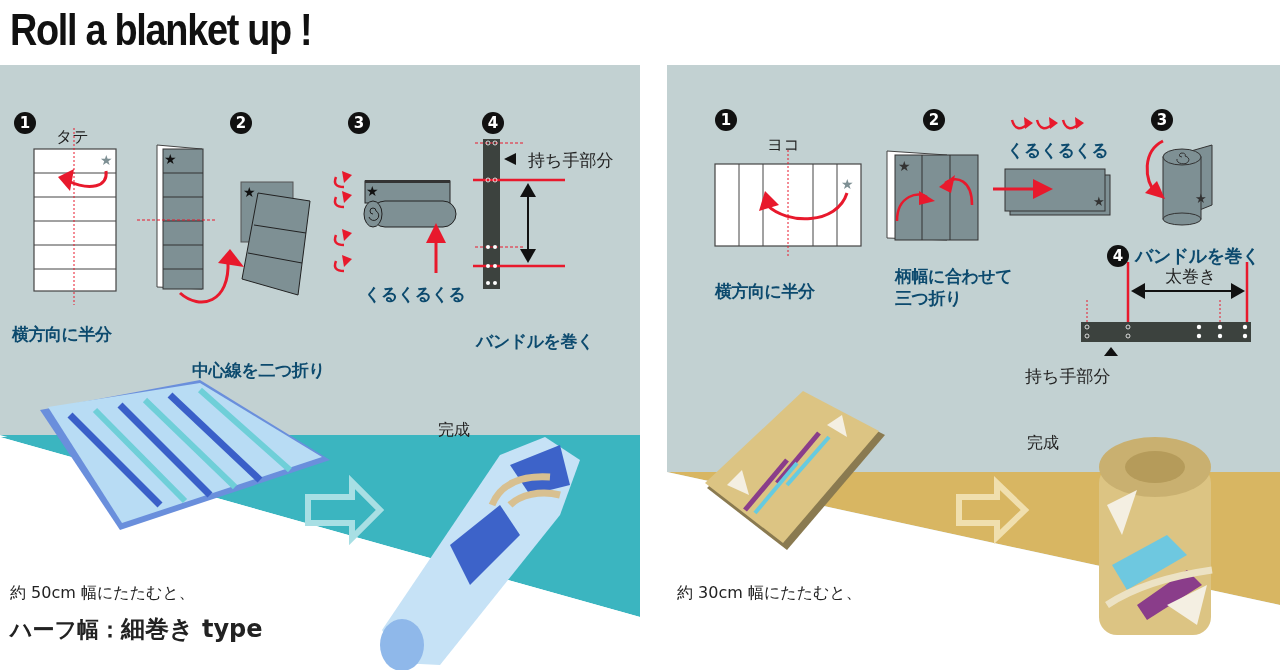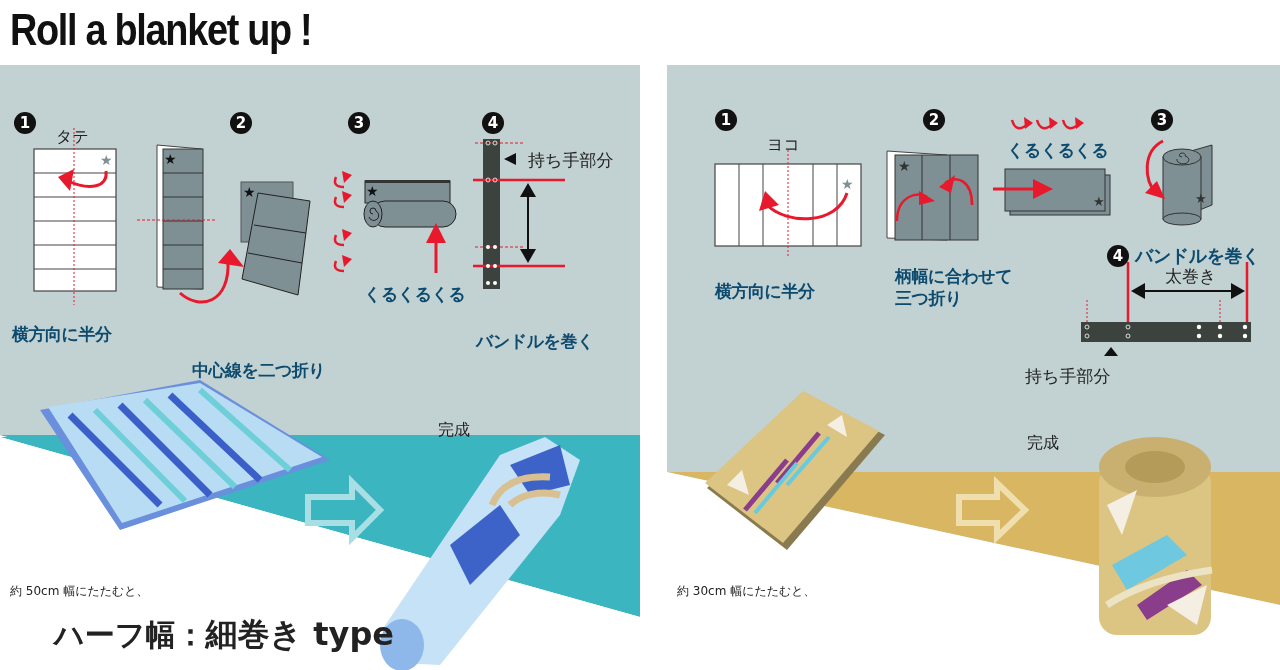--- a/index.html
+++ b/index.html
@@ -5,24 +5,24 @@
   html,body{margin:0;padding:0;}
   body{width:1280px;height:670px;position:relative;overflow:hidden;background:#ffffff;font-family:"DejaVu Sans","Liberation Sans",sans-serif;}
   .title{position:absolute;left:10px;top:2px;font-family:"Liberation Sans",sans-serif;font-weight:bold;font-size:44px;letter-spacing:-1.5px;color:#111;line-height:56px;transform:scaleX(0.86);transform-origin:left top;}
   .panel{position:absolute;top:65px;height:605px;overflow:hidden;}
   .panel.left{left:0;width:640px;}
   .panel.right{left:667px;width:613px;}
   .panel svg.bg{position:absolute;left:0;top:0;}
   .num{position:absolute;width:22px;height:22px;border-radius:50%;background:#111;color:#fff;font-weight:bold;font-size:15px;line-height:22px;text-align:center;font-family:"DejaVu Sans",sans-serif;}
   .lbl{position:absolute;font-size:17px;color:#0c4a6e;font-weight:bold;white-space:nowrap;letter-spacing:-0.5px;}
   .dlbl{position:absolute;font-size:16px;color:#222;white-space:nowrap;}
-  .note{position:absolute;font-size:12px;color:#222;white-space:nowrap;}
+  .note{position:absolute;font-size:16px;color:#222;white-space:nowrap;}
   .typebig{position:absolute;font-weight:bold;color:#222;white-space:nowrap;}
-  .typebig .sm{font-size:30px;margin-left:44px;}
-  .typebig .lg{font-size:32px;}
+  .typebig .sm{font-size:22px;}
+  .typebig .lg{font-size:24px;}
   .done{position:absolute;font-size:16px;color:#222;}
 </style>
 </head>
 <body>
 
 <div class="title">Roll a blanket up !</div>
 
 <div class="panel left">
   <svg class="bg" width="640" height="605">
     <rect x="0" y="0" width="640" height="605" fill="#c2d1d2"></rect>

